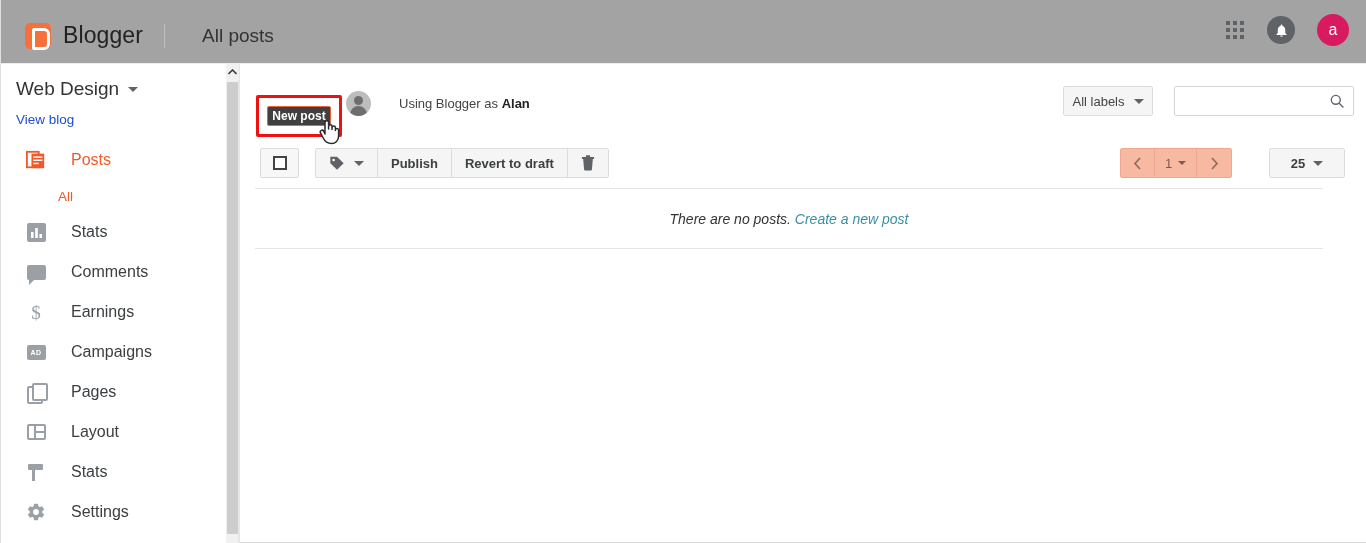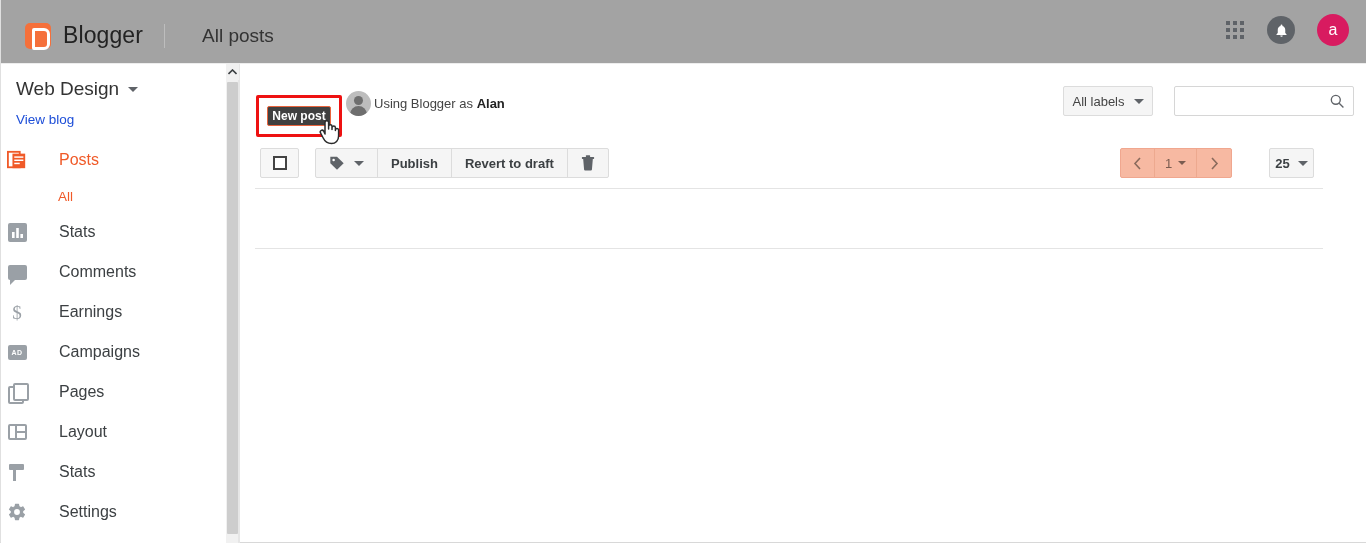--- a/index.html
+++ b/index.html
@@ -106,21 +106,21 @@
     border-right: 5px solid transparent;
     border-top: 5px solid #5f6368;
   }
   .view-blog {
     position: absolute; left: 15px; top: 48px;
     font-size: 13.5px; color: #1d4ed8; text-decoration: none; cursor: pointer;
   }
   .nav { position: absolute; left: 0; top: 76px; width: 225px; }
   .nav-item {
     display: flex; align-items: center;
-    height: 40px; padding-left: 5px; gap: 31px;
+    height: 40px; padding-left: 24px; gap: 24px;
     cursor: pointer;
   }
   .nav-ico {
     width: 22px; height: 22px; flex: 0 0 22px;
     position: relative;
     display: flex; align-items: center; justify-content: center;
   }
   .nav-lbl { font-size: 16px; color: #3c4043; }
   .nav-item.active .nav-lbl { color: #f05a28; }
   .sub-item {
@@ -214,21 +214,21 @@
     cursor: pointer;
   }
   .cursor-hand {
     position: absolute; left: 68px; top: 36px;
     width: 22px; height: 28px;
     pointer-events: none;
   }
 
   .using-as {
     position: absolute; left: 106px; top: 27px;
-    display: flex; align-items: center; gap: 3px;
+    display: flex; align-items: center; gap: 28px;
   }
   .avatar-sm {
     width: 25px; height: 25px; border-radius: 50%;
     background: #bdbdbd; position: relative; overflow: hidden;
   }
   .avatar-sm::before {
     content: ""; position: absolute; left: 8px; top: 5px;
     width: 9px; height: 9px; border-radius: 50%; background: #6e6e6e;
   }
   .avatar-sm::after {
@@ -308,21 +308,21 @@
   .pbtn.num { width: 42px; gap: 6px; font-size: 13px; color: #7a5c50; }
   .pbtn:last-child { border-right: none; }
   .caret-sm {
     width: 0; height: 0;
     border-left: 4px solid transparent;
     border-right: 4px solid transparent;
     border-top: 4px solid #7a5c50;
   }
   .perpage {
     position: absolute; left: 1029px; top: 84px;
-    width: 45px; height: 30px;
+    width: 76px; height: 30px;
     background: #f5f5f5; border: 1px solid #dcdcdc; border-radius: 2px;
     display: flex; align-items: center; justify-content: center; gap: 8px;
     font-size: 13px; color: #3c4043; font-weight: bold; cursor: pointer;
   }
 
   
   .hr {
     position: absolute; left: 15px; width: 1068px; height: 1px; background: #e4e4e4;
   }
   .hr-top { top: 124px; }
@@ -537,16 +537,20 @@
         </svg>
       </div>
     </div>
 
     <div class="perpage">
       <span>25</span>
       <span class="caret-dn"></span>
     </div>
 
     <div class="hr hr-top"></div>
+    <div class="empty-msg">
+      <span>There are no posts.</span>
+      <a>Create a new post</a>
+    </div>
     <div class="hr hr-bot"></div>
 
   </div>
 </div>
 
 </body></html>

